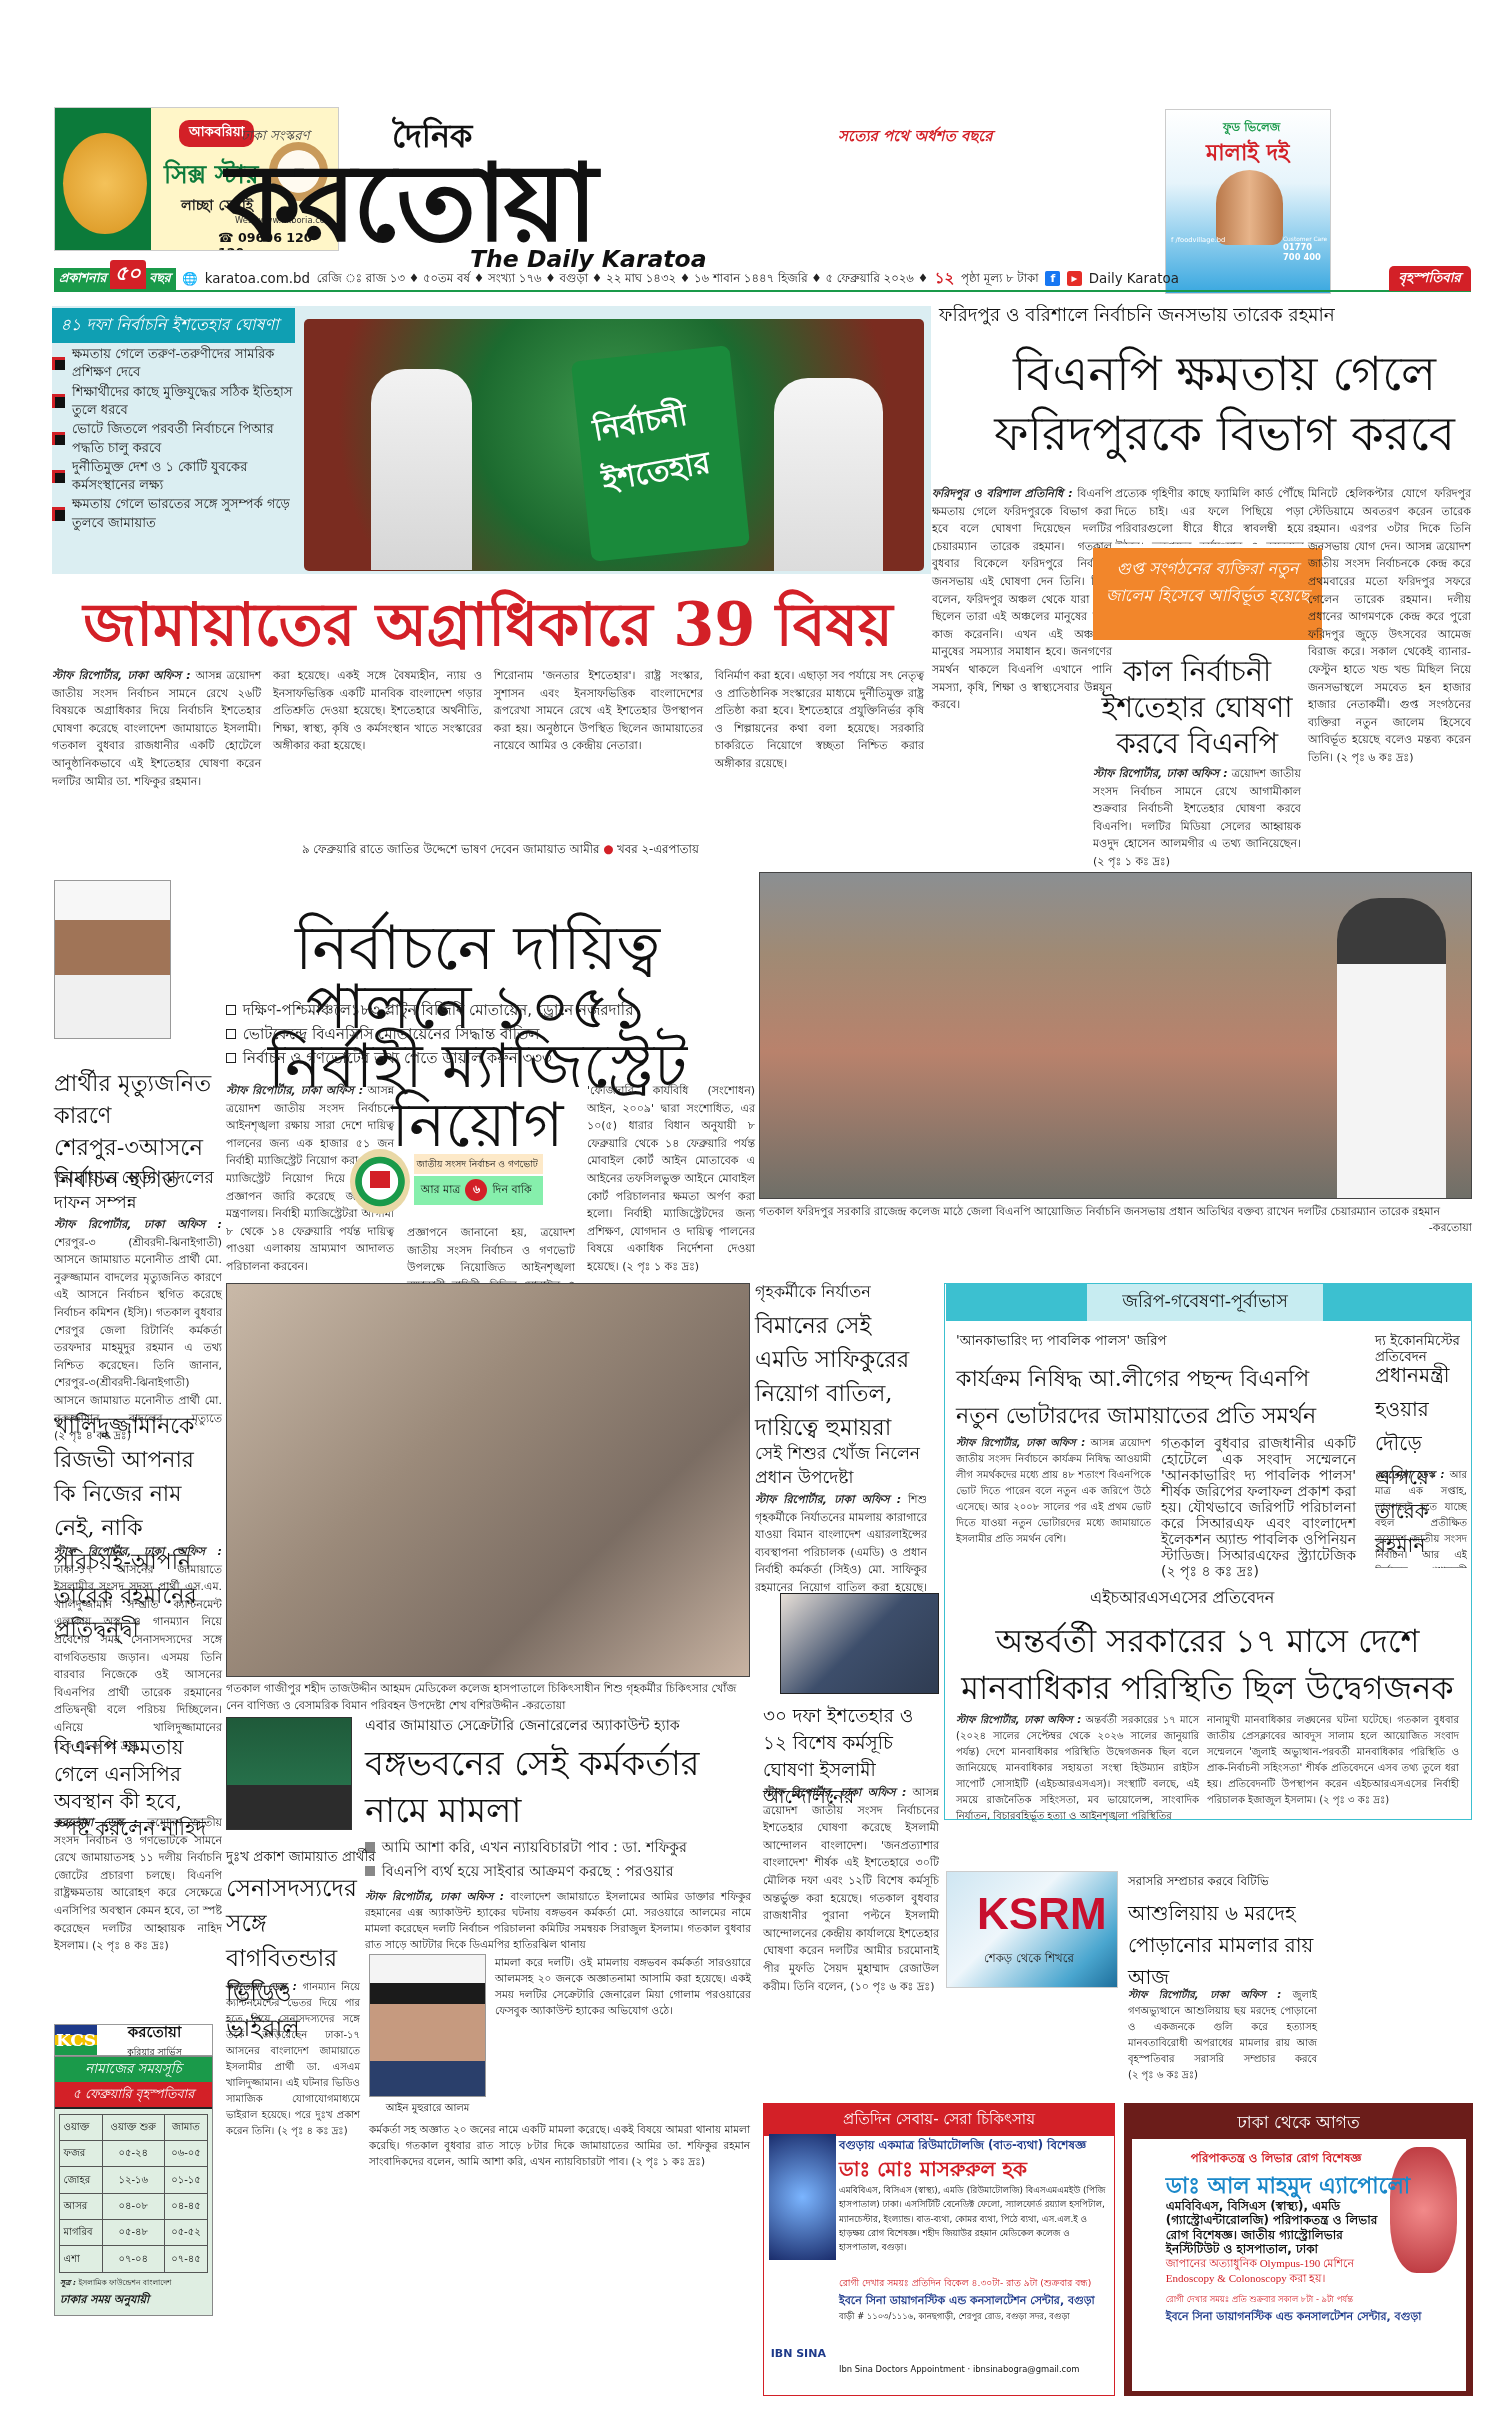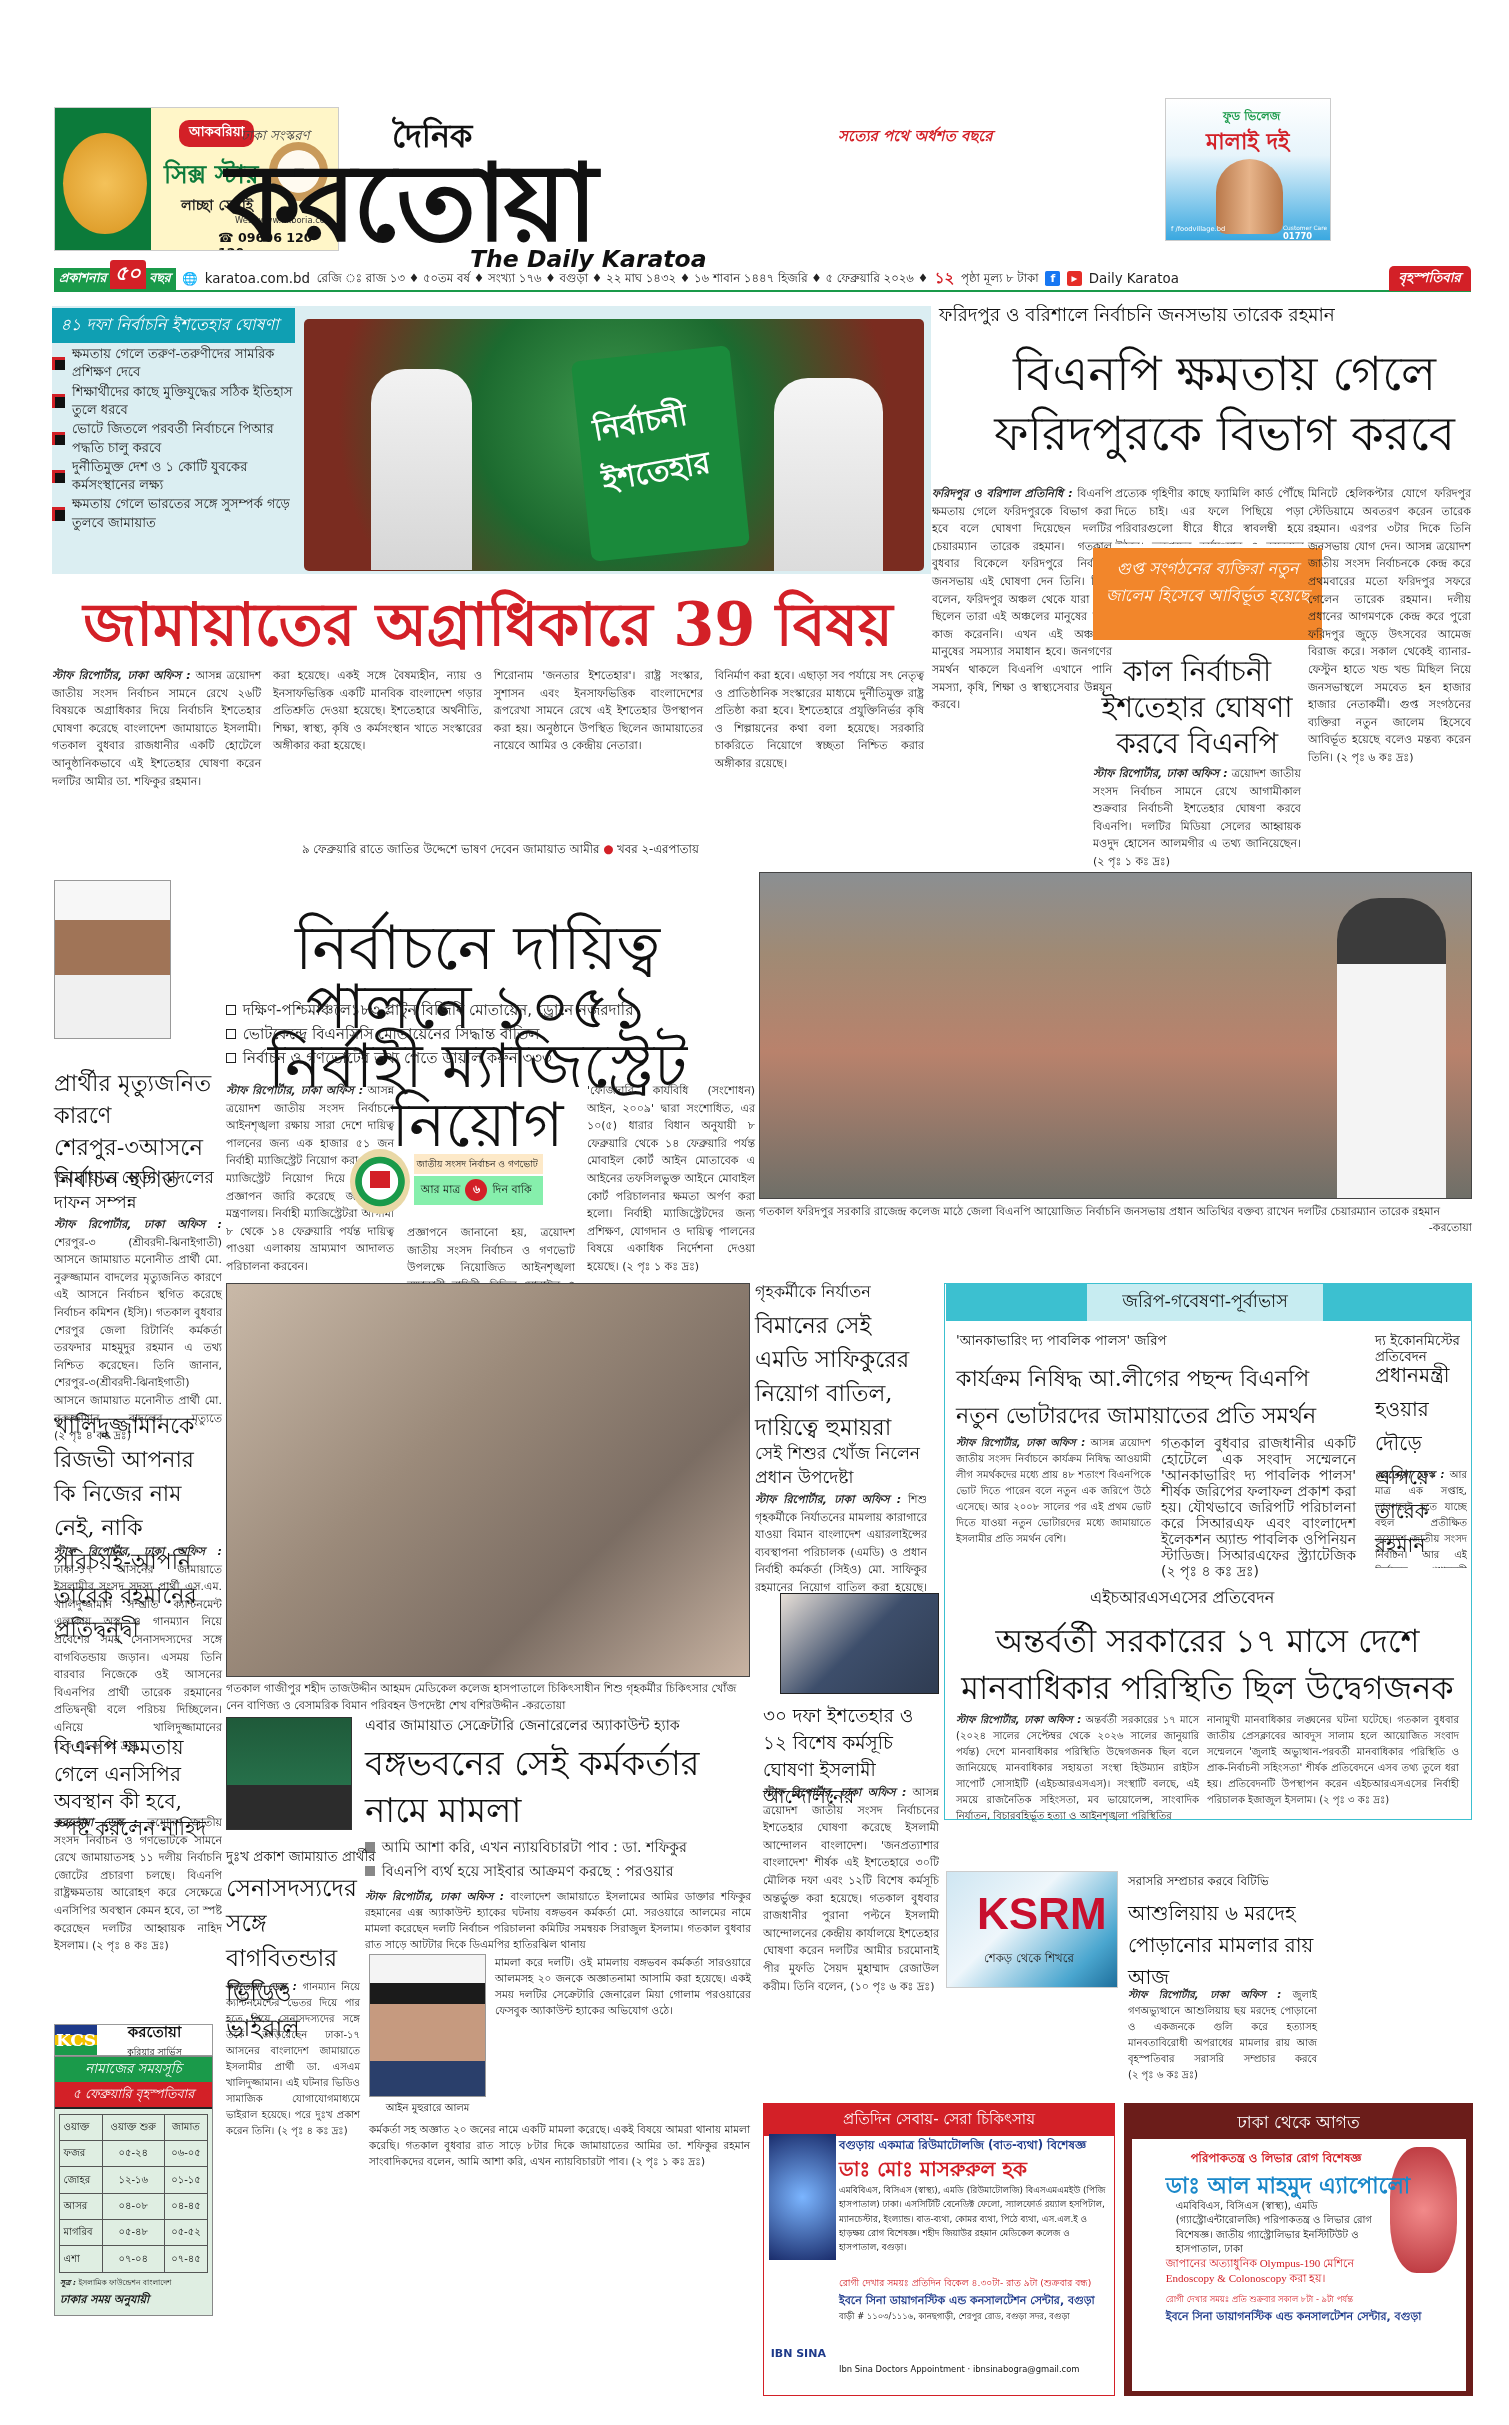--- a/index.html
+++ b/index.html
@@ -21,21 +21,21 @@
   .ad-akboria .phone { position:absolute; left: 163px; top: 122px; font-size: 12.6px; color:#111; font-weight:bold;}
   .ad-akboria .bowl { position:absolute; left: 214px; top: 34px; width: 59px; height: 59px; border-radius: 50%; background: radial-gradient(circle,#fffaf0 50%,#c99a5a 52%); }
   .ad-akboria .pack { position:absolute; left: 8.4px; top: 25px; width: 84px; height: 101px; border-radius: 50%; background: radial-gradient(circle,#f4c25a,#d9941e); }
 
   .edition { left: 241px; top: 126px; font-size: 13.4px; color: #444; font-style: italic; }
   .dainik { left: 392px; top: 111px; font-size: 32px; font-weight: bold; color: #111; }
   .slogan { left: 838px; top: 124px; font-size: 15px; color: #d32027; font-style: italic; font-weight: bold; }
   .logo { left: 226px; top: 149px; font-size: 107px; font-weight: bold; color: #111; letter-spacing: -3.4px; line-height: 1; }
   .logo-en { left: 470px; top: 245px; font-size: 23.5px; font-style: italic; font-weight: bold; color:#111; }
 
-  .ad-food { left: 1165px; top: 98px; width: 166px; height: 143px; background: linear-gradient(180deg,#fff 0,#e6f4fb 40%,#3aa8e0); border:0.8px solid #ccc; overflow:hidden; }
+  .ad-food { left: 1165px; top: 109px; width: 166px; height: 185px; background: linear-gradient(180deg,#fff 0,#e6f4fb 40%,#3aa8e0); border:0.8px solid #ccc; overflow:hidden; }
   .ad-food .t1 { position:absolute; left: 57px; top: 8.4px; color:#1a9a4a; font-weight:bold; font-size: 11.7px; }
   .ad-food .t2 { position:absolute; left: 40px; top: 25px; color:#d32027; font-weight:bold; font-size: 22px; }
   .ad-food .cup { position:absolute; left: 50px; top: 60px; width: 67px; height: 75px; background: linear-gradient(90deg,#b9784a,#e7b48a,#b9784a); border-radius: 34px 34px 10px 10px; }
   .ad-food .fb { position:absolute; left: 5px; top: 126px; font-size: 6.7px; color:#fff; }
   .ad-food .cc { position:absolute; left: 117px; top: 126px; font-size: 8.4px; color:#fff; font-weight:bold; }
 
   .infobar { left: 54px; top: 267px; width: 1417px; height: 25px; border-bottom: 2.5px solid #1a9a4a; display:flex; align-items:center; gap: 6.7px; font-size: 11.7px; color:#222; }
   .pub { background:#1a9a4a; color:#fff; height: 22px; display:flex; align-items:center; padding: 0 5px; font-style: italic; font-weight:bold; font-size: 12.6px;}
   .pub .num { background:#d32027; color:#fff; padding: 0 5px; font-size: 20px; height: 28.5px; display:flex; align-items:center; margin: 0 3.4px; margin-top:-8.4px; border-radius:3.4px 3.4px 0 0; }
   .globe { color:#1a66b8; font-size: 12.6px; }
@@ -177,21 +177,21 @@
   .ad-ibn .l5 { position:absolute; left: 75px; top: 170px; font-size: 11px; color:#1e3a8a; font-weight:bold; }
   .ad-ibn .l6 { position:absolute; left: 75px; top: 188px; width: 268px; font-size: 8.4px; line-height: 13.4px; }
   .ad-ibn .img { position:absolute; left: 5px; top: 30px; width: 67px; height: 126px; background: radial-gradient(circle,#7bb5ff,#1a2c6b); }
   .ad-ibn .logo-ib { position:absolute; left: 6.7px; top: 243px; font-size: 11px; font-weight:bold; color:#1e3a8a; }
   .ad-ibn .appt { position:absolute; left: 75px; top: 260px; font-size: 8.4px; }
   .ad-dhaka { left: 1124px; top: 2103px; width: 349px; height: 293px; border: 0.8px solid #6b1d1a; background:#6b1d1a; }
   .ad-dhaka .head { color:#fff; text-align:center; font-size: 17px; padding: 5px; }
   .ad-dhaka .inner { position:absolute; left: 6.7px; top: 35px; width: 334px; height: 252px; background:#fff; }
   .ad-dhaka .l1 { position:absolute; left: 59px; top: 10px; font-size: 11.7px; color:#d32027; font-weight:bold; }
   .ad-dhaka .l2 { position:absolute; left: 34px; top: 28.5px; font-size: 22px; color:#1a88c9; font-weight:bold; }
-  .ad-dhaka .l3 { position:absolute; left: 44px; top: 60px; width: 218px; font-size: 10px; line-height: 14.3px; }
+  .ad-dhaka .l3 { position:absolute; left: 34px; top: 60px; width: 218px; font-size: 12px; line-height: 14.3px; font-weight: bold; }
   .ad-dhaka .l4 { position:absolute; left: 34px; top: 117px; width: 235px; font-size: 11px; line-height: 15px; color:#d32027; font-family: "Liberation Serif", serif; }
   .ad-dhaka .l5 { position:absolute; left: 34px; top: 153px; font-size: 8.4px; color:#d32027; }
   .ad-dhaka .l6 { position:absolute; left: 34px; top: 168px; font-size: 11px; color:#1e3a8a; font-weight:bold; }
   .ad-dhaka .stomach { position:absolute; right: 8.4px; top: 8.4px; width: 67px; height: 126px; border-radius: 40%; background: radial-gradient(circle,#f28a8a,#b8333a); }
 </style>
 </head>
 <body>
 
 <div class="abs ad-akboria">
   <div class="pack"></div>

